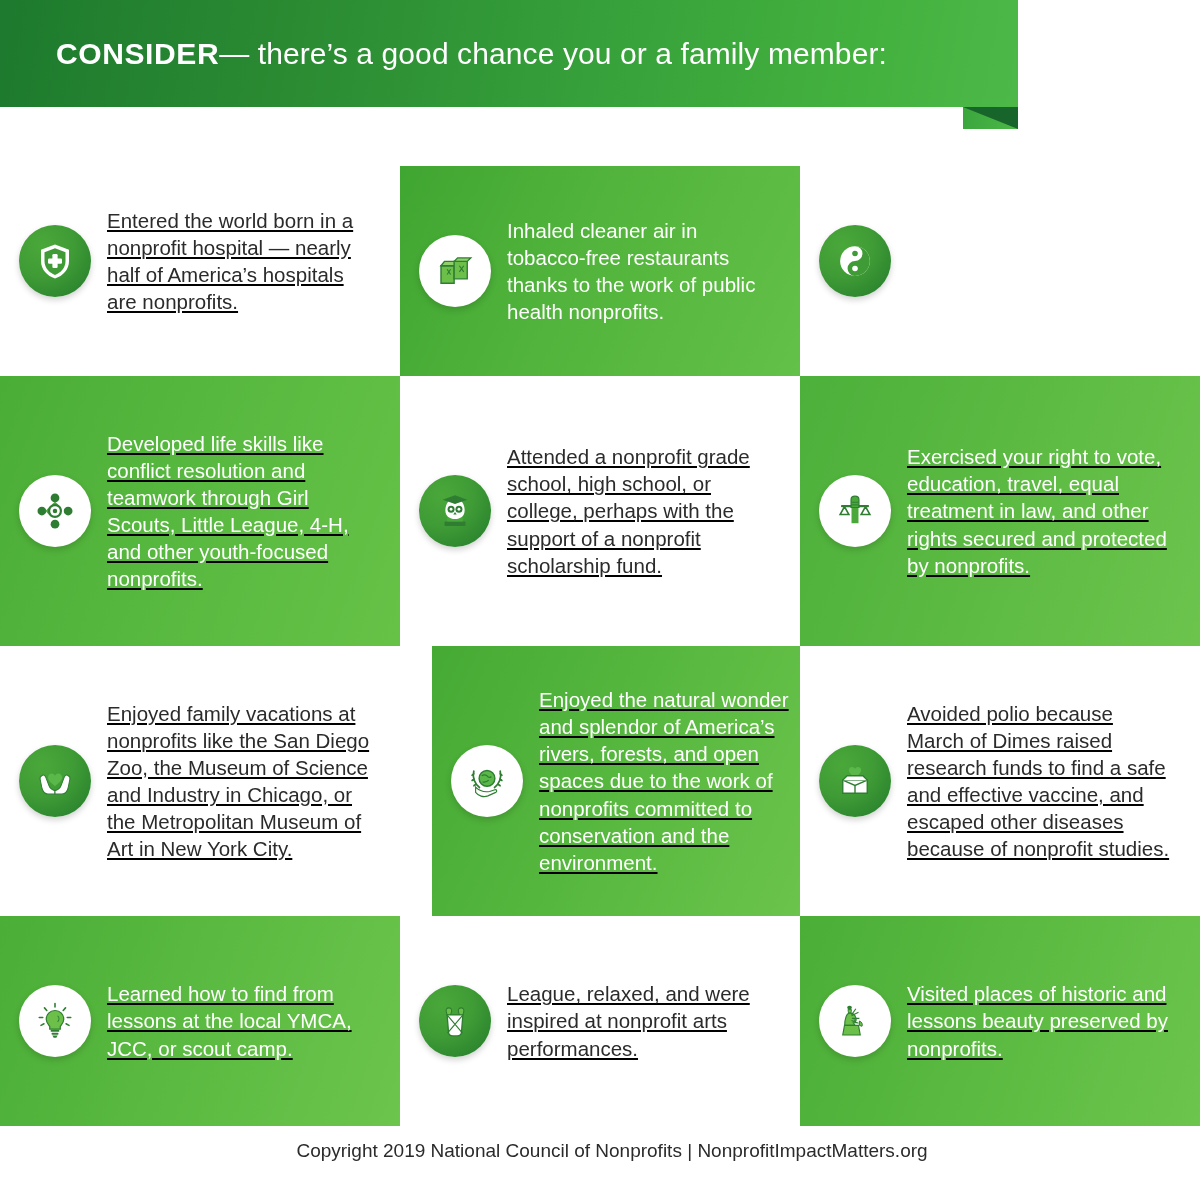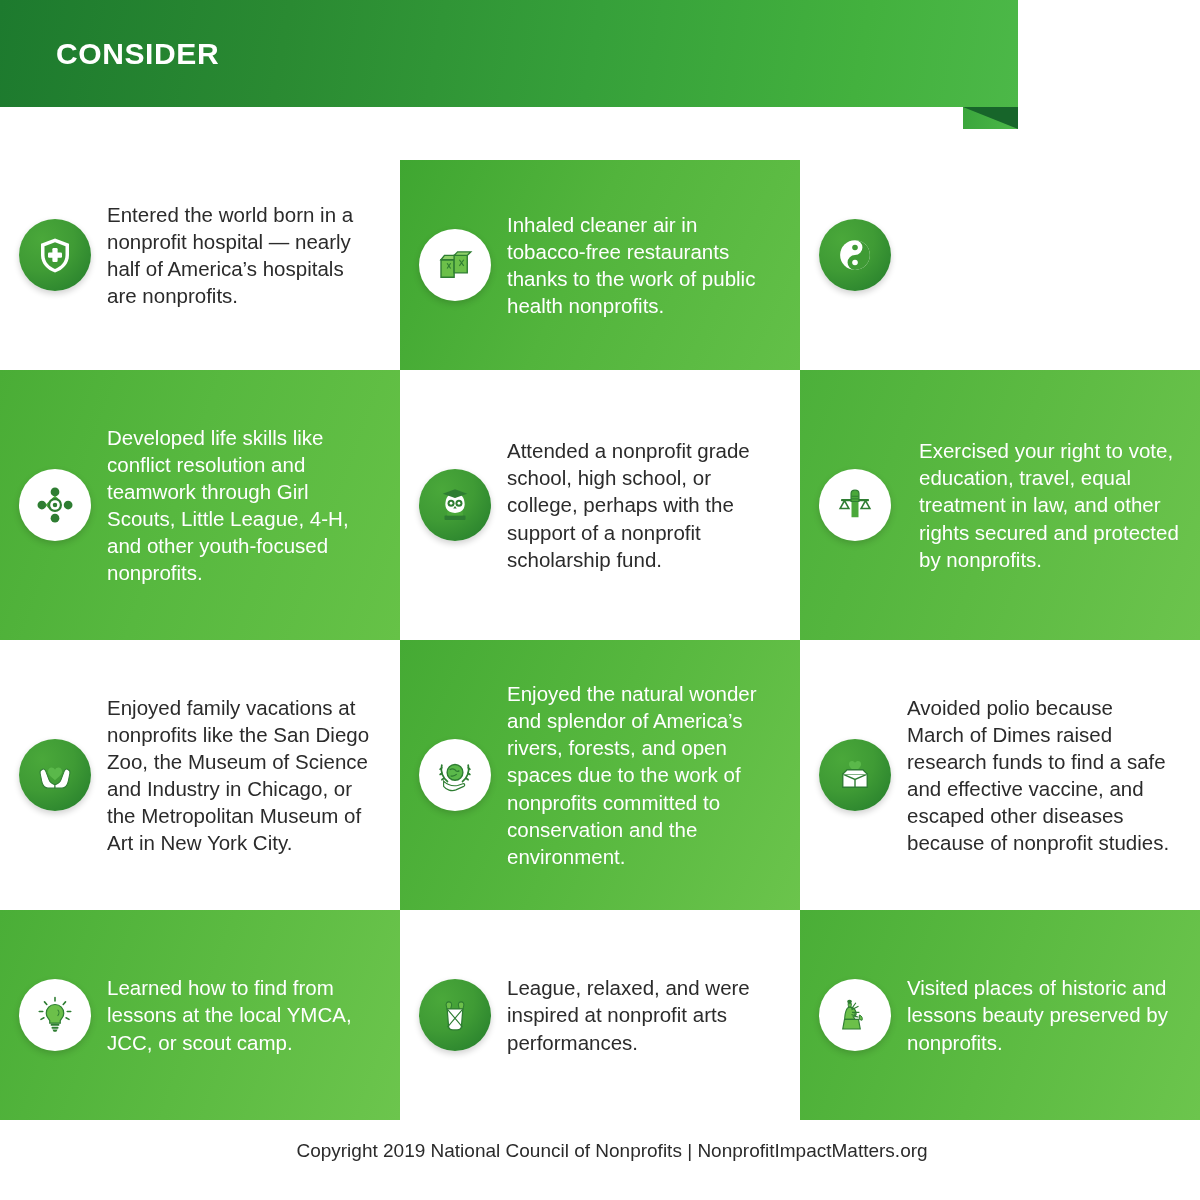--- a/index.html
+++ b/index.html
@@ -31,33 +31,34 @@
     position: absolute; left: 56px; top: 0; height: 107px;
     display: flex; align-items: center;
     color: #ffffff; font-size: 30px; letter-spacing: 0.1px;
     white-space: nowrap;
   }
   .header-title .strong { font-weight: bold; letter-spacing: 0.6px; }
   .header-title .rest { font-weight: normal; }
 
   
   .grid {
-    position: absolute; left: 0; top: 140px;
+    position: absolute; left: 0; top: 146px;
     width: 1200px; height: 980px;
     display: grid;
     grid-template-columns: 400px 400px 400px;
     grid-template-rows: 230px 270px 270px 210px;
+    text-decoration: underline;
   }
   .cell { position: relative; display: flex; align-items: center; }
 
   
   .bg-white { background: #ffffff; }
   .bg-green-a { background: linear-gradient(110deg, #4aad36 0%, #57b83f 45%, #66c247 100%); }
-  .bg-green-b { background: linear-gradient(110deg, #4cb03a 0%, #5cba42 50%, #6cc44d 100%); gap: 12px; }
-  .bg-green-c { background: linear-gradient(115deg, #45aa34 0%, #56b73e 48%, #6bc44c 100%); }
+  .bg-green-b { background: linear-gradient(110deg, #4cb03a 0%, #5cba42 50%, #6cc44d 100%); }
+  .bg-green-c { background: linear-gradient(115deg, #45aa34 0%, #56b73e 48%, #6bc44c 100%); margin-left: 32px; }
   .bg-green-d { background: linear-gradient(110deg, #4aae37 0%, #5bba41 50%, #6cc54d 100%); }
 
   
   .r1c2-inner {
     position: absolute; left: 0; top: 20px; width: 400px; height: 210px;
     background: linear-gradient(115deg, #3fa631 0%, #52b43c 45%, #63c048 100%);
   }
   .r1c2-content { position: absolute; left: 0; top: 20px; width: 400px; height: 210px;
     display: flex; align-items: center; border-radius: 19px; }
 
@@ -98,20 +99,21 @@
 <body>
 
 <div class="page">
 
   <div class="header-wrap">
     <div class="header-band"></div>
     <div class="header-tail"></div>
     <div class="header-fold-tri"></div>
     <div class="header-title">
       <span class="strong">CONSIDER</span>
+        <span class="rest"> — there’s a good chance you or a family member:</span>
     </div>
   </div>
 
   <div class="grid">
 
     <div class="cell bg-white">
       <div class="icon-wrap on-white">
         <svg viewBox="0 0 48 48">
             <path d="M24 5 L40 11 V24 C40 34 33 41 24 44 C15 41 8 34 8 24 V11 Z" fill="#fff"></path>
             <path d="M24 9.5 L36 14 V24 C36 32 30.5 37.5 24 40 C17.5 37.5 12 32 12 24 V14 Z" fill="#3f9b35"></path>

